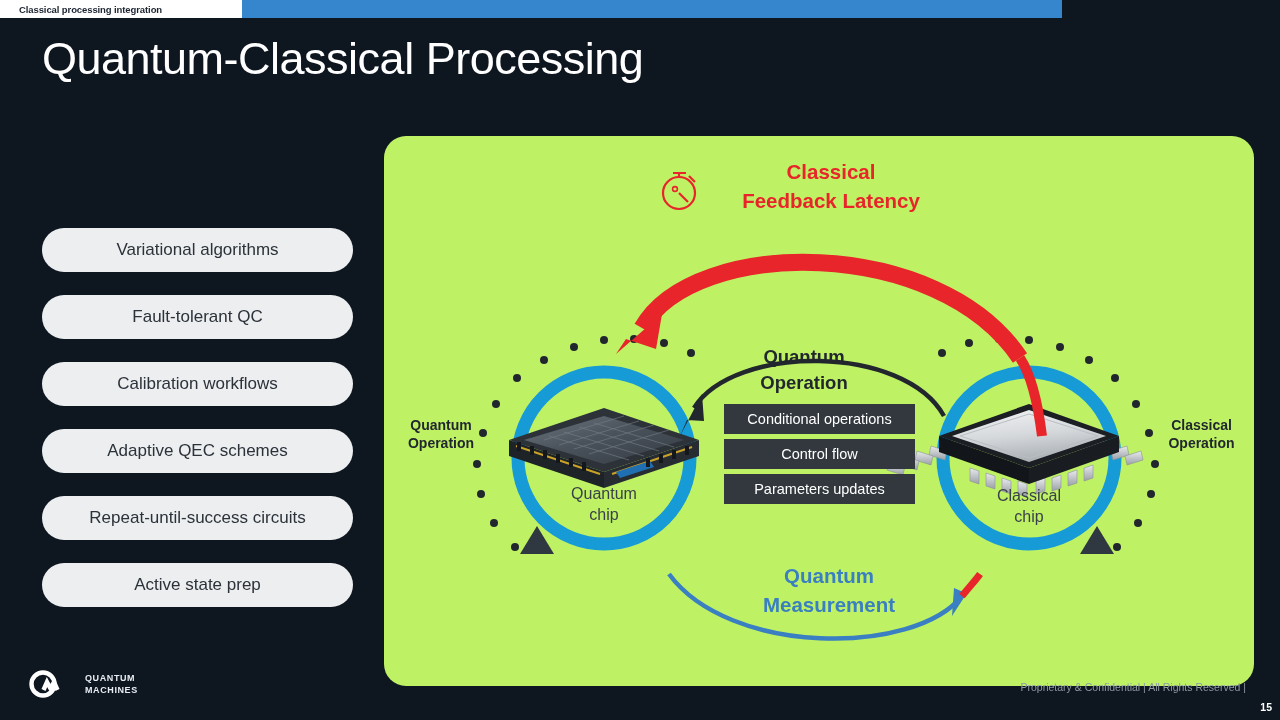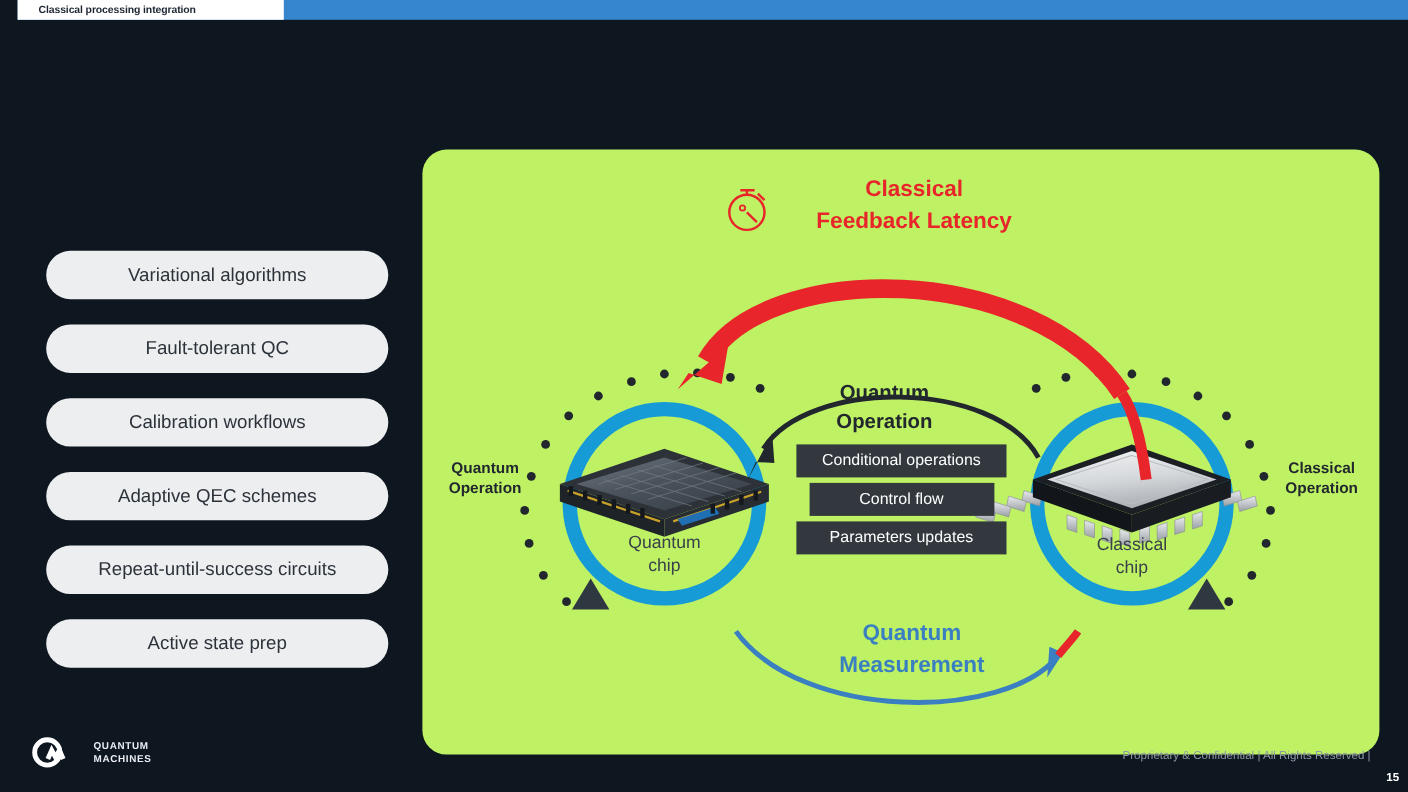--- a/index.html
+++ b/index.html
@@ -10,22 +10,22 @@
     overflow: hidden;
   }
   #slide {
     position: relative;
     width: 1280px; height: 720px;
     background: #0e1620;
   }
 
   
   #topbar {
-    position: absolute; left: 16px; top: 0;
-    width: 1264px; height: 18px;
+    position: absolute; left: 0; top: 0;
+    width: 1062px; height: 18px;
     background: #3586cd;
   }
   #tab {
     position: absolute; left: 0; top: 0;
     width: 242px; height: 18px;
     background: #ffffff;
     display: flex; align-items: center;
   }
   #tab-label {
     font-size: 9.5px; font-weight: bold; color: #1b2430;
@@ -140,20 +140,21 @@
 <body>
 
 <div id="slide">
 
   <div id="topbar">
     <div id="tab">
       <span id="tab-label">Classical processing integration</span>
     </div>
   </div>
 
+  <div id="title">Quantum-Classical Processing</div>
 
   <div id="pill-list">
     <div class="pill">
         <span>Variational algorithms</span>
       </div>
     <div class="pill">
         <span>Fault-tolerant QC</span>
       </div>
     <div class="pill">
         <span>Calibration workflows</span>
@@ -334,21 +335,21 @@
 
     <div id="quantum-operation-center" class="lbl">
       <div>Quantum</div>
       <div>Operation</div>
     </div>
 
     <div id="op-boxes">
       <div class="op-box" style="width:191px">
         <span>Conditional operations</span>
       </div>
-      <div class="op-box" style="width:168px">
+      <div class="op-box" style="width:191px">
         <span>Control flow</span>
       </div>
       <div class="op-box" style="width:191px">
         <span>Parameters updates</span>
       </div>
     </div>
 
     <div id="measure-title" class="lbl">
       <div>Quantum</div>
       <div>Measurement</div>

